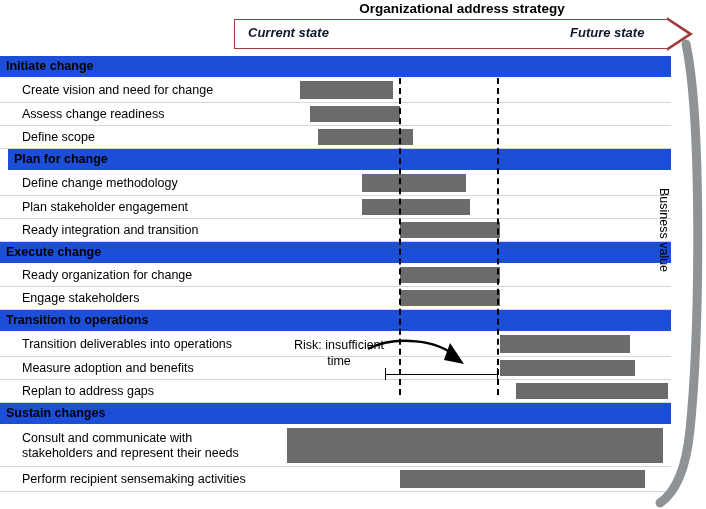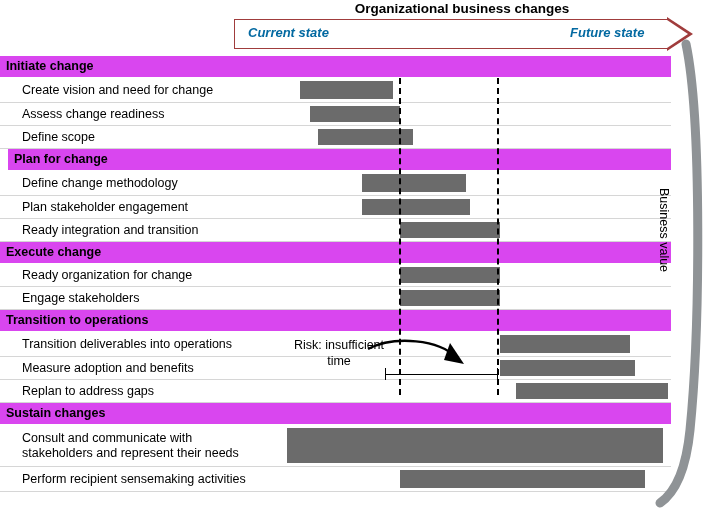--- a/index.html
+++ b/index.html
@@ -69,21 +69,21 @@
     border-top: 14px solid transparent;
     border-bottom: 14px solid transparent;
     border-left: 21px solid #ffffff;
   }
   .state-label {
     position: absolute;
     top: 25px;
     font-size: 13px;
     font-style: italic;
     font-weight: bold;
-    color: #0369a1;
+    color: #0f172a;
   }
   .state-current { left: 248px; }
   .state-future  { left: 570px; }
 
   
   .biz-value-label {
     position: absolute;
     left: 671px;
     top: 188px;
     width: 120px;
@@ -100,21 +100,21 @@
     left: 0;
     top: 56px;
     width: 671px;
   }
   .row {
     position: relative;
     box-sizing: border-box;
     border-bottom: 1px solid #d6d6d6;
   }
   .row.phase {
-    background: #d946ef;
+    background: #1d4ed8;
     border-bottom: 1px solid #ffffff;
   }
   .row.phase .label {
     font-weight: bold;
     font-size: 12.5px;
     padding-left: 6px;
     color: #000;
   }
   .row.task .label {
     font-size: 12.5px;
@@ -200,21 +200,21 @@
     width: 706px; height: 509px;
     pointer-events: none;
     z-index: 5;
   }
 </style>
 </head>
 <body>
 
 <div id="chart">
 
-  <div class="strategy-title">Organizational business changes</div>
+  <div class="strategy-title">Organizational address strategy</div>
 
   <div class="arrow-band">
     <div class="body"></div>
     <div class="head"></div>
     <div class="head-inner"></div>
   </div>
   <div class="state-label state-current">Current state</div>
   <div class="state-label state-future">Future state</div>
 
   <div class="rows">

